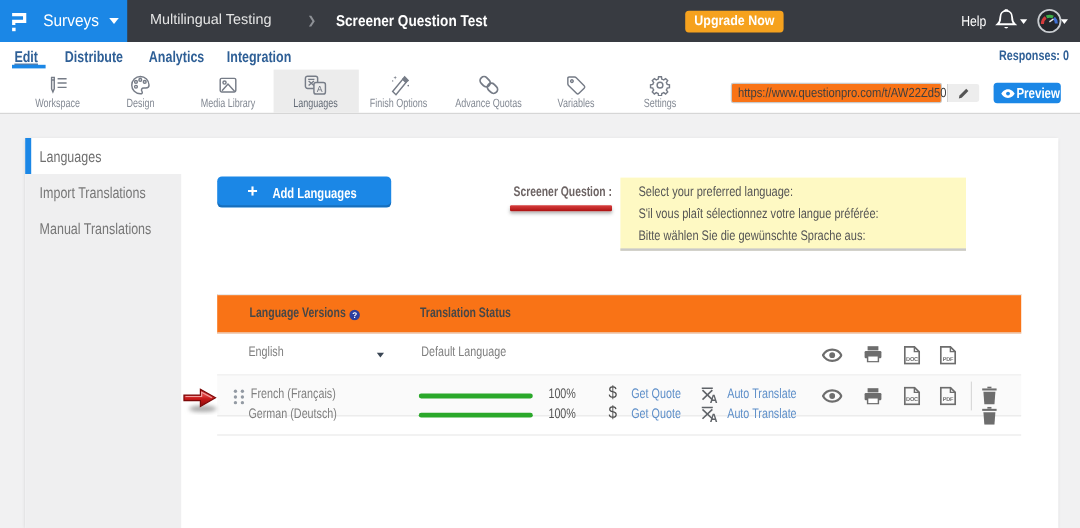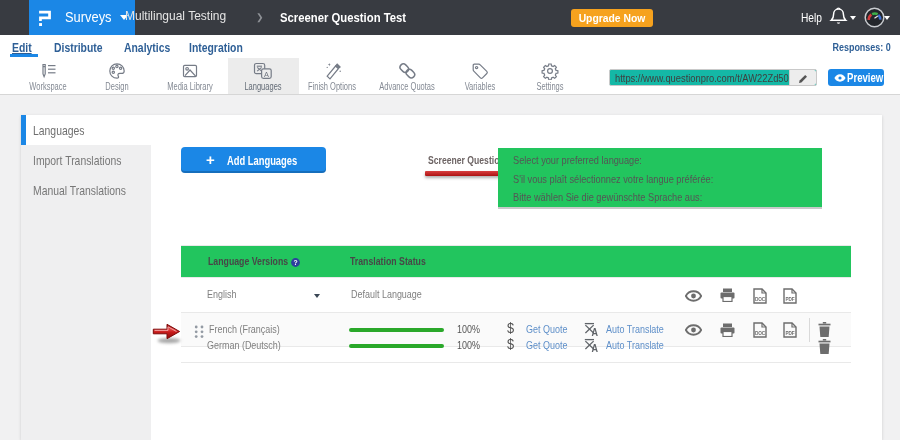--- a/index.html
+++ b/index.html
@@ -2,21 +2,21 @@
 <html><head>
 <meta charset="utf-8">
 <style>
 * { margin:0; padding:0; box-sizing:border-box; }
 html,body { width:900px; height:440px; overflow:hidden; }
 body { font-family:"Liberation Sans", sans-serif; background:#f1f1f2; position:relative; }
 .abs { position:absolute; }
 
 
 #topbar { left:0; top:0; width:900px; height:35px; background:#383b41; }
-#logobox { left:0; top:0; width:106px; height:35px; background:#1b87e6;margin-left:29px; }
+#logobox { left:0; top:0; width:106px; height:35px; background:#1b87e6; }
 #surveys { left:36px; top:9px; color:#fff; font-size:14px; transform:scaleX(0.92); transform-origin:0 50%; }
 .caretw { width:0; height:0; border-left:4.5px solid transparent; border-right:4.5px solid transparent; border-top:5.5px solid #fff; }
 #crumb1 { left:125px; top:9px; color:#e5e5e5; font-size:12px; white-space:nowrap; }
 #crumbsep { left:256px; top:12px; color:#8e9196; font-size:9px; }
 #crumb2 { left:280px; top:10px; color:#fff; font-size:13px; font-weight:bold; transform:scaleX(0.87); transform-origin:0 50%; white-space:nowrap; }
 #upgrade { left:571px; top:9px; width:82px; height:18px; background:#f6a21e; border-radius:3px; color:#fff; font-size:11.5px; font-weight:bold; text-align:center; line-height:18px; }
 #upgrade div { transform:scaleX(0.9); }
 #search { left:668px; top:8px; width:126px; height:20px; background:#fff; border-radius:3px; }
 #searchtxt { left:21px; top:3.5px; font-size:12.5px; color:#5d6164; }
 #help { left:801px; top:11px; color:#fff; font-size:12px; transform:scaleX(0.85); transform-origin:0 50%; }
@@ -26,35 +26,35 @@
 .navitem { top:5px; color:#2e5f96; font-size:13px; font-weight:bold; transform:scaleX(0.8); transform-origin:0 50%; white-space:nowrap; }
 #editline { left:10px; top:18.5px; width:28px; height:3px; background:#1b87e6; }
 #responses { top:6px; right:9px; color:#2e5f96; font-size:11.5px; font-weight:bold; transform:scaleX(0.78); transform-origin:100% 50%; }
 
 
 #toolbar { left:0; top:58px; width:900px; height:37px; background:#fff; border-bottom:1px solid #d6d6d6; }
 .tool { top:0; height:36px; }
 .tool .lbl { position:absolute; top:22.5px; left:-40px; right:-40px; text-align:center; font-size:10px; color:#838993; transform:scaleX(0.75); }
 .tool svg { position:absolute; top:4px; }
 #tool-lang { background:#ececec; }
-#urlbox { left:609px; top:69px; width:208px; height:17px; background:#14b8a6; border:1px solid #c9c9c9; border-radius:2px; }
+#urlbox { left:609px; top:69px; width:176px; height:17px; background:#f97316; border:1px solid #c9c9c9; border-radius:2px; }
 #urltxt { left:5px; top:2px; font-size:11px; color:#3f3f3f; white-space:nowrap; transform:scaleX(0.85); transform-origin:0 50%; }
 #urlpen { left:179px; top:0px; width:27px; height:15px; background:#ededed; border-left:1px solid #d2d2d2; border-radius:0 2px 2px 0; text-align:center; }
 #preview { left:828px; top:69px; width:56px; height:17px; background:#1b87e6; border-radius:3px; }
 #previewtxt { left:18.5px; top:2px; color:#fff; font-size:12px; font-weight:bold; transform:scaleX(0.8); transform-origin:0 50%; }
 
 
 #panel { left:21px; top:115px; width:861px; height:325px; background:#fff; box-shadow:0 1px 3px rgba(0,0,0,.15); }
 #sideactive { left:0; top:0; width:5px; height:30px; background:#1b87e6; }
 #sidegray { left:0; top:30px; width:130px; height:295px; background:#efeff0; }
 .sideitem { left:12px; font-size:13px; color:#6f6f6f; transform:scaleX(0.8); transform-origin:0 50%; white-space:nowrap; }
 #addbtn { left:160px; top:32px; width:145px; height:26px; background:#1b87e6; border-radius:4px; color:#fff; box-shadow:inset 0 -2px 0 rgba(0,0,0,.18); }
 #screener { left:407px; top:39px; color:#6d6464; font-size:11.5px; font-weight:bold; transform:scaleX(0.75); transform-origin:0 50%; white-space:nowrap; }
 #redbar { left:404px; top:56px; width:85px; height:4.5px; background:linear-gradient(#d84040,#ad1111); border-radius:1px; box-shadow:0 2px 3px rgba(80,80,80,.45); }
-#langbox { left:477px; top:33px; width:324px; height:61px; background:#22c55e; border-bottom:2px solid #c9c9c9; }
+#langbox { left:496px; top:33px; width:288px; height:61px; background:#fef9c3; border-bottom:2px solid #c9c9c9; }
 .langline { left:15px; font-size:11.5px; line-height:14px; color:#555; transform:scaleX(0.8); transform-origin:0 50%; white-space:nowrap; }
 
 
 .trow { position:absolute; left:160px; width:670px; border-bottom:1px solid #e9e9e9; }
 .hdr { font-size:11.5px; font-weight:bold; color:#474747; transform:scaleX(0.76); transform-origin:0 50%; white-space:nowrap; }
 .ct { font-size:11.5px; color:#7f7f7f; transform:scaleX(0.78); transform-origin:0 50%; white-space:nowrap; }
 .link { font-size:11.5px; color:#5e8fc9; transform:scaleX(0.78); transform-origin:0 50%; white-space:nowrap; }
 .pbar { position:absolute; left:168px; width:95px; height:4px; border-radius:2px; background:#2aa82a; }
 .pct { font-size:11.5px; color:#565656; transform:scaleX(0.78); transform-origin:0 50%; }
 .icon { position:absolute; }
@@ -208,21 +208,21 @@
     <div class="abs" style="left:46px;top:7px;font-size:12px;font-weight:bold;transform:scaleX(0.78);transform-origin:0 50%;white-space:nowrap">Add Languages</div>
   </div>
   <div class="abs" id="screener">Screener Question :</div>
   <div class="abs" id="redbar"></div>
   <div class="abs" id="langbox">
     <div class="abs langline" style="top:4.5px">Select your preferred language:</div>
     <div class="abs langline" style="top:24px">S'il vous plaît sélectionnez votre langue préférée:</div>
     <div class="abs langline" style="top:41.5px">Bitte wählen Sie die gewünschte Sprache aus:</div>
   </div>
 
-  <div class="trow" style="top:130px;height:33px;border-top:1px solid #e9e9e9;background:#22c55e">
+  <div class="trow" style="top:130px;height:33px;border-top:1px solid #e9e9e9;background:#f97316">
     <div class="abs hdr" style="left:27px;top:9px">Language Versions</div>
     <svg class="icon" style="left:109.5px;top:12px" width="9" height="9" viewBox="0 0 9 9">
       <circle cx="4.5" cy="4.5" r="4.4" fill="#2d3f9e"></circle>
       <text x="4.6" y="6.9" font-size="6.8" font-weight="bold" fill="#fff" text-anchor="middle" font-family="Liberation Sans">?</text>
     </svg>
     <div class="abs hdr" style="left:169px;top:9px">Translation Status</div>
   </div>
   <div class="trow" style="top:163px;height:34.5px">
     <div class="abs ct" style="left:26px;top:10px">English</div>
     <div class="abs" style="left:133px;top:16px;width:0;height:0;border-left:3.2px solid transparent;border-right:3.2px solid transparent;border-top:4.2px solid #3a4654"></div>

